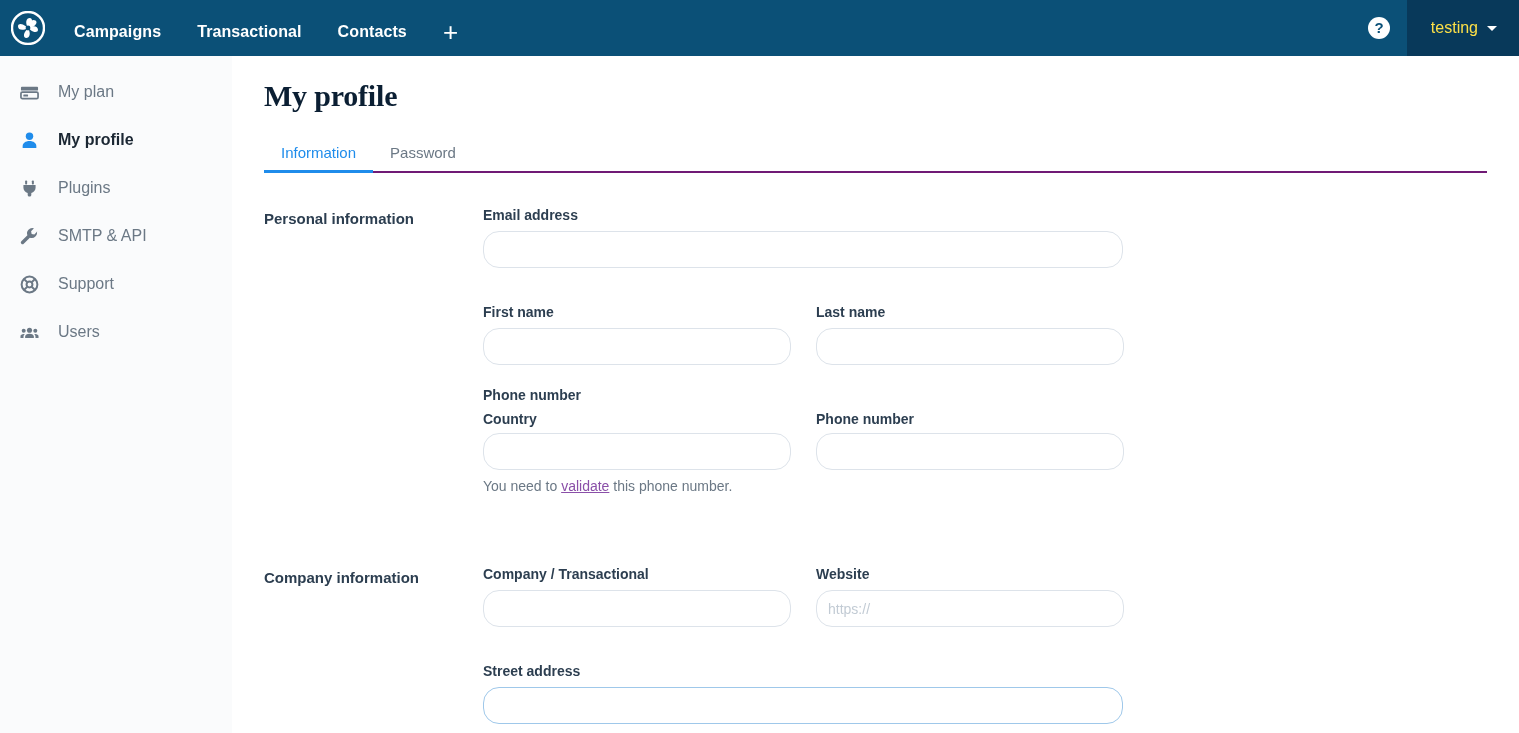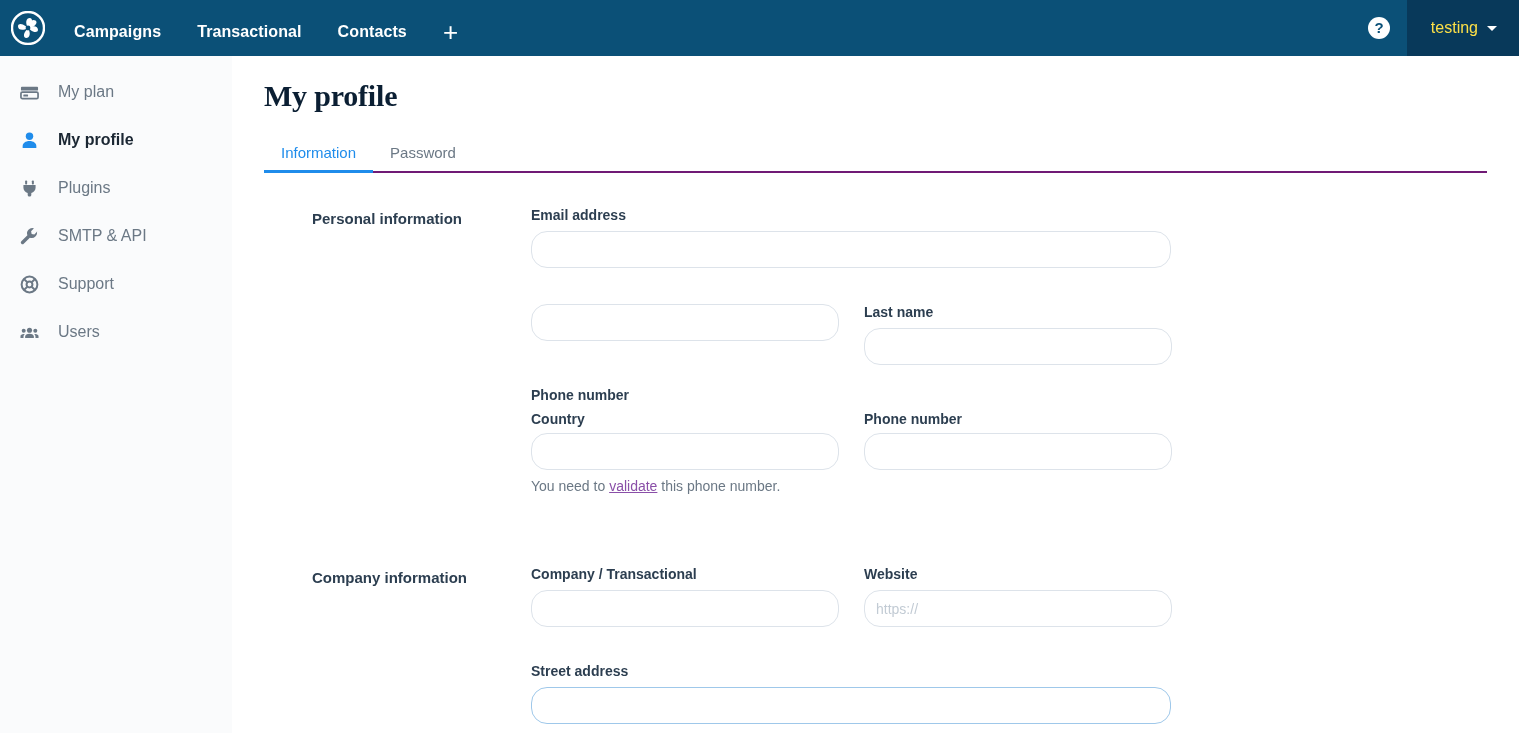--- a/index.html
+++ b/index.html
@@ -143,21 +143,21 @@
     content: "";
     position: absolute;
     left: 0; right: 0; bottom: -2px;
     height: 3px;
     background: #1f8ceb;
   }
 
   
   .form-area { margin-left: 32px; margin-top: 34px; position: relative; }
 
-  .section { display: flex; margin-bottom: 0; margin-left: 48px; }
+  .section { display: flex; margin-bottom: 0; }
   .section-title {
     width: 219px;
     flex: 0 0 219px;
     font-size: 15px;
     font-weight: bold;
     color: #2c3e50;
     padding-top: 3px;
   }
   .section-fields { flex: 1 1 auto; }
 
@@ -347,20 +347,21 @@
 
         <div class="field">
           <label class="field-label">Email address</label>
           <input class="tf w-wide" type="text" placeholder="" style="">
         </div>
 
         <div class="gap-tall"></div>
 
         <div class="field-row">
           <div class="field col-left">
+            <label class="field-label">First name</label>
             <input class="tf w-half" type="text" placeholder="" style="">
           </div>
           <div class="field">
             <label class="field-label">Last name</label>
             <input class="tf w-half" type="text" placeholder="" style="">
           </div>
         </div>
 
         <label class="field-label">Phone number</label>
 

